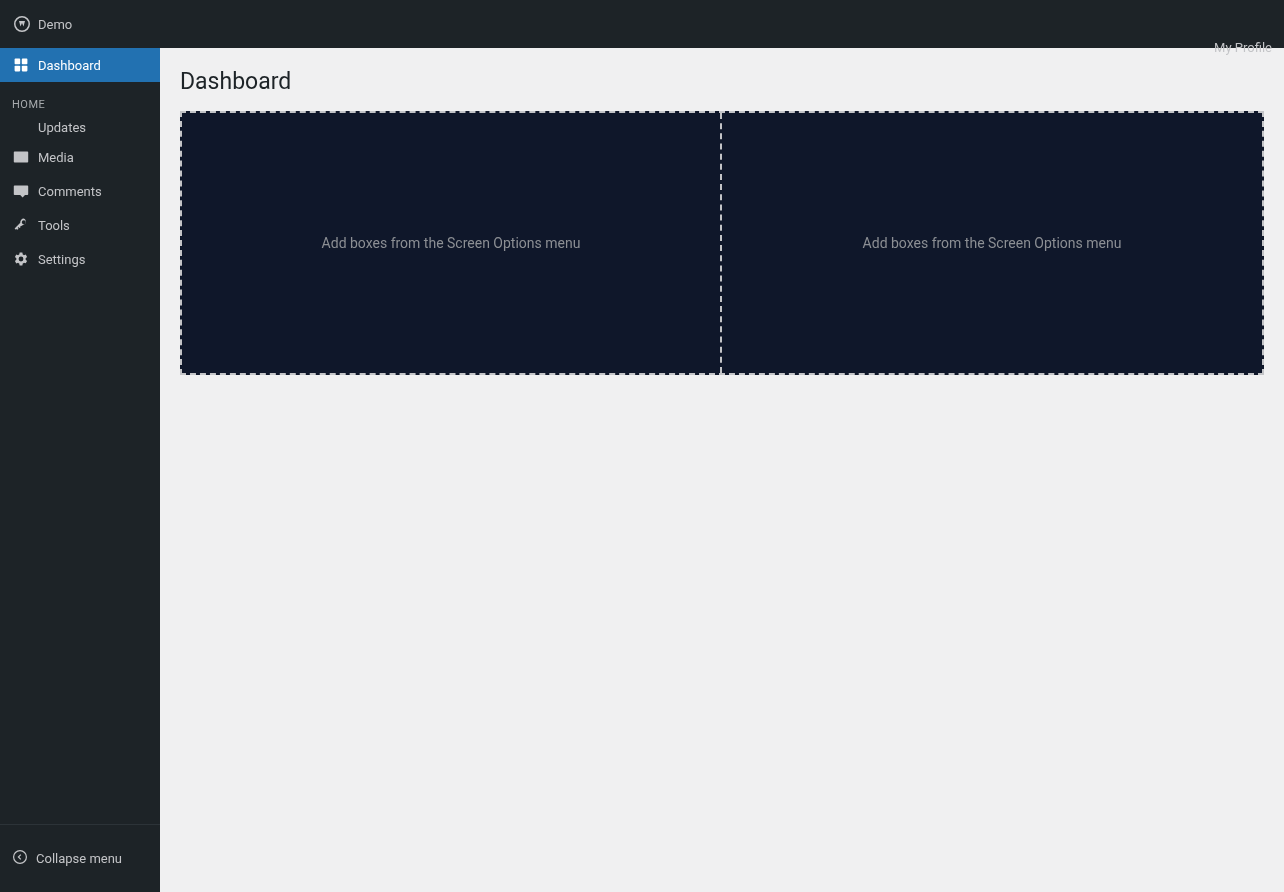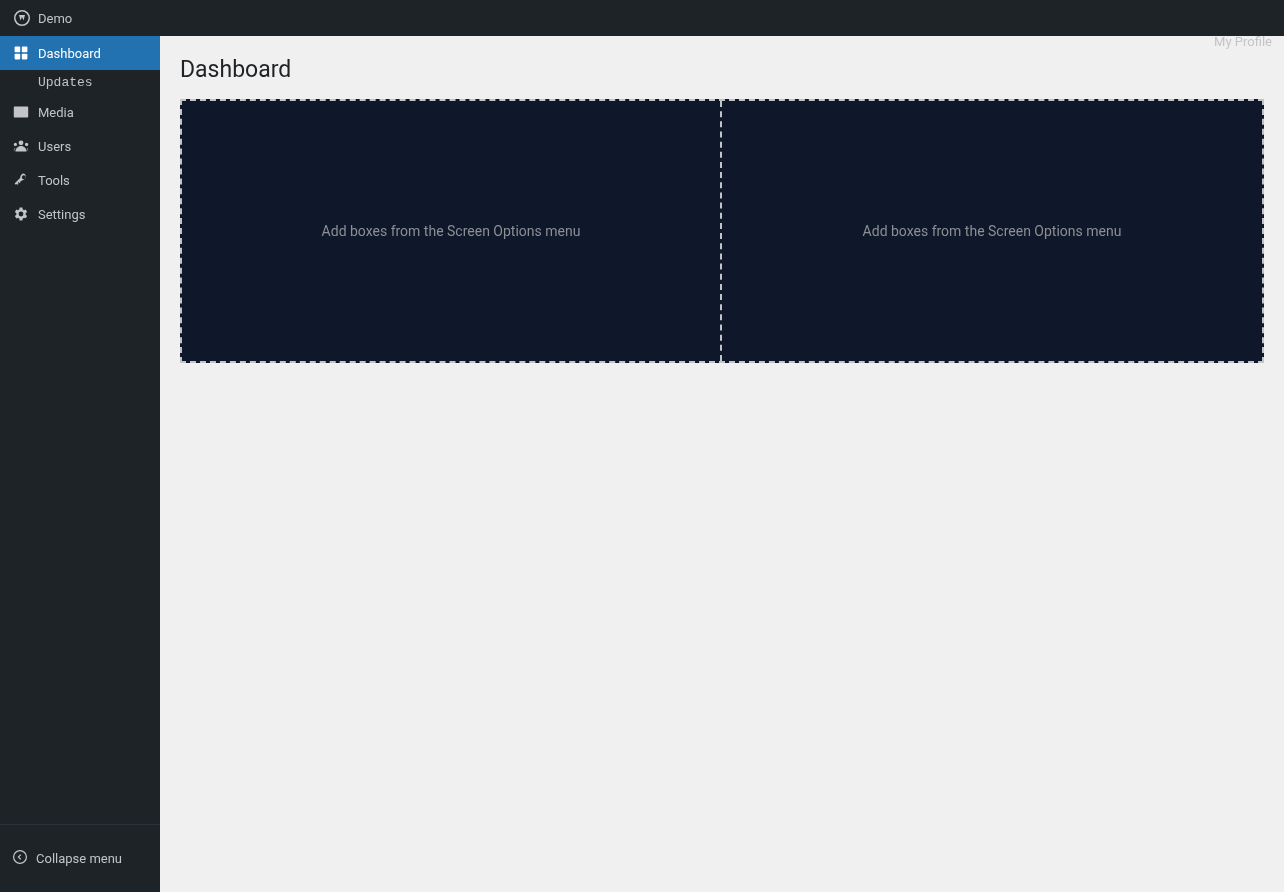--- a/index.html
+++ b/index.html
@@ -2,21 +2,21 @@
 <html><head>
   <meta charset="utf-8">
   <style>
     * { margin: 0; padding: 0; box-sizing: border-box; }
     body { font-family: -apple-system, BlinkMacSystemFont, "Segoe UI", Roboto, sans-serif; background: #f0f0f1; display: flex; flex-direction: column; height: 892px; width: 1284px; overflow: hidden; }
 
     
     #topbar {
       background: #1d2327;
       color: #c3c4c7;
-      height: 36px;
+      height: 48px;
       display: flex;
       align-items: center;
       justify-content: space-between;
       padding: 0 12px;
       font-size: 13px;
       flex-shrink: 0;
       z-index: 100;
     }
     #topbar .site-name {
       display: flex;
@@ -67,21 +67,20 @@
     .sidebar-item.active { background: #2271b1; color: #fff; }
     .sidebar-item .icon { width: 18px; height: 18px; display: flex; align-items: center; justify-content: center; flex-shrink: 0; }
     .sidebar-item .icon svg { fill: currentColor; width: 16px; height: 16px; }
 
     .sidebar-sub-item {
       padding: 5px 12px 5px 38px;
       color: #c3c4c7;
       font-size: 13px;
       cursor: pointer;
       white-space: nowrap;
-      font-family: Liberation Mono, monospace;
     }
 
     .sidebar-collapse {
       margin-top: auto;
       display: flex;
       align-items: center;
       gap: 8px;
       padding: 24px 12px;
       color: #c3c4c7;
       font-size: 13px;
@@ -155,50 +154,46 @@
         <svg viewBox="0 0 20 20" xmlns="http://www.w3.org/2000/svg">
           <rect x="2" y="2" width="7" height="7" rx="1"></rect>
             <rect x="11" y="2" width="7" height="7" rx="1"></rect>
           <rect x="2" y="11" width="7" height="7" rx="1"></rect>
             <rect x="11" y="11" width="7" height="7" rx="1"></rect>
         </svg>
       </span>
       <span>Dashboard</span>
     </div>
 
+    <div class="sidebar-section-label">Home</div>
     <div class="sidebar-sub-item">Updates</div>
 
 
     <div class="sidebar-item">
       <span class="icon">
         <svg viewBox="0 0 20 20" xmlns="http://www.w3.org/2000/svg">
           <circle cx="7" cy="7" r="2"></circle>
             <path d="M2 3h16a1 1 0 0 1 1 1v12a1 1 0 0 1-1 1H2a1 1 0 0 1-1-1V4a1 1 0 0 1 1-1zm1 11l4-5 3 3.5 2-2.5 4 4H3z"></path>
         </svg>
       </span>
       <span>Media</span>
     </div>
 
 
-
-
-
-    <div class="sidebar-item">
-      <span class="icon">
-        <svg viewBox="0 0 20 20" xmlns="http://www.w3.org/2000/svg">
-          <circle cx="10" cy="6" r="3"></circle>
-            <path d="M3 17c0-3.9 3.1-7 7-7s7 3.1 7 7"></path>
-          <circle cx="3" cy="8" r="2"></circle>
-            <path d="M1 17c0-2.8 1-4.5 2-5"></path>
-          <circle cx="17" cy="8" r="2"></circle>
-            <path d="M19 17c0-2.8-1-4.5-2-5"></path>
-        </svg>
-      </span>
-      <span>Users</span>
-    </div>
+    <div class="sidebar-item">
+      <span class="icon">
+        <svg viewBox="0 0 20 20" xmlns="http://www.w3.org/2000/svg">
+          <path d="M2 3h16a1 1 0 0 1 1 1v10a1 1 0 0 1-1 1h-3l-3 3-3-3H2a1 1 0 0 1-1-1V4a1 1 0 0 1 1-1z"></path>
+        </svg>
+      </span>
+      <span>Comments</span>
+    </div>
+
+
+
 
     <div class="sidebar-item">
       <span class="icon">
         <svg viewBox="0 0 20 20" xmlns="http://www.w3.org/2000/svg">
           <path d="M13.5 2a4.5 4.5 0 0 0-4.4 5.3L2 14.4 3.6 16l1-1 1 1 1.4-1.4-1-1 1-1 1 1L9.4 13l-.7-.7 7.1-4.2A4.5 4.5 0 0 0 13.5 2zm0 2a2.5 2.5 0 1 1 0 5 2.5 2.5 0 0 1 0-5z"></path>
         </svg>
       </span>
       <span>Tools</span>
     </div>
 

